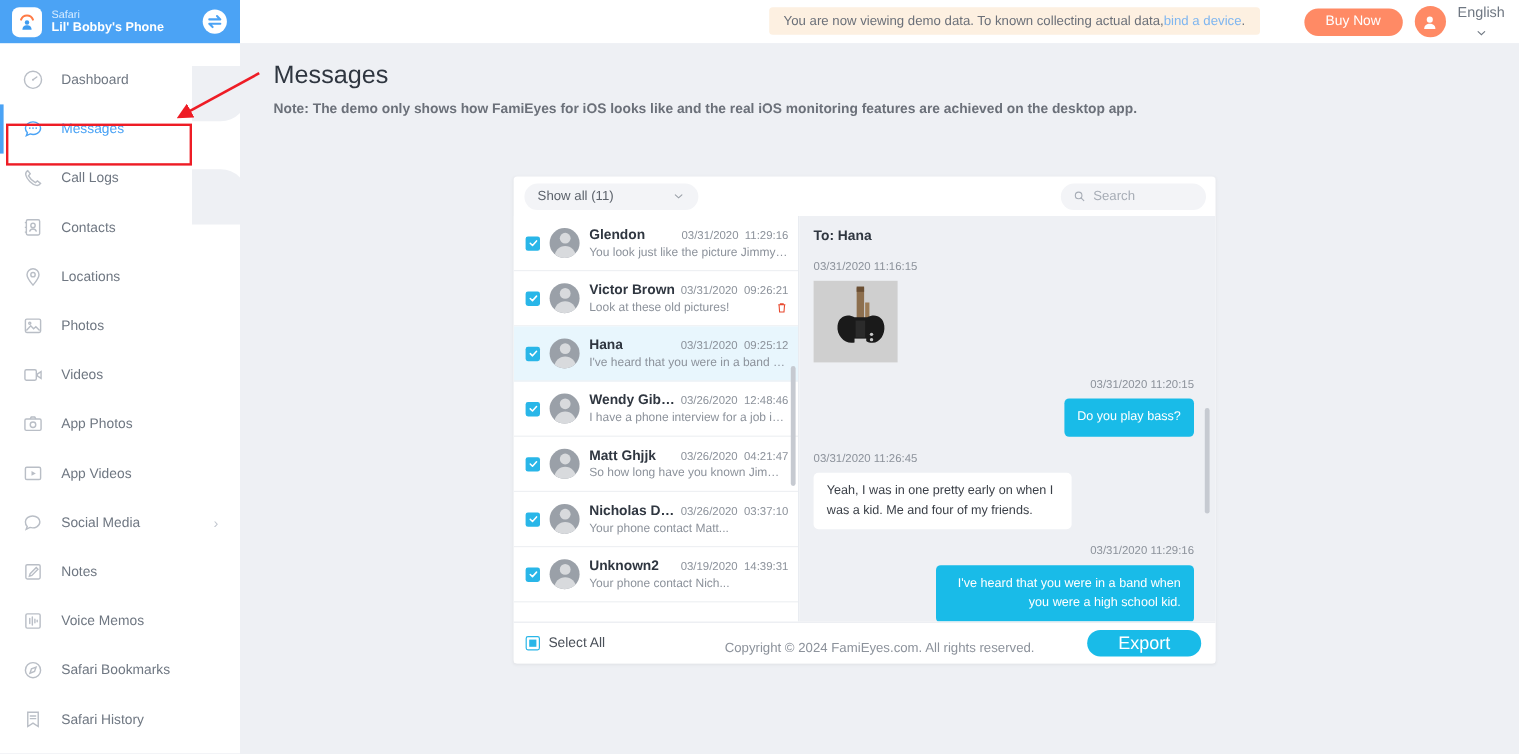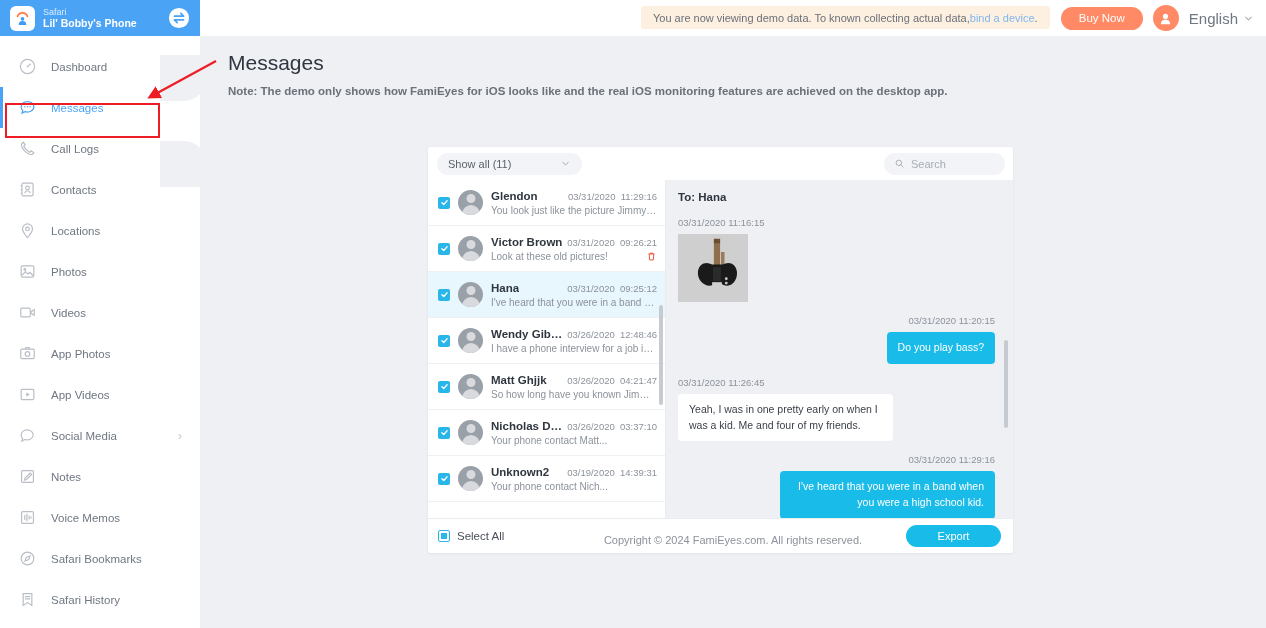--- a/index.html
+++ b/index.html
@@ -69,21 +69,21 @@
   }
   .buy-btn{
     background:#ff8a65; color:#fff; border:none; border-radius:12px;
     height:23px; padding:0 18px; font-size:11.5px; cursor:pointer;
     font-family:inherit;
   }
   .avatar-circle{
     width:26px;height:26px;border-radius:50%;background:#ff8a65;
     display:flex;align-items:center;justify-content:center;
   }
-  .lang{ font-size:15px;color:#6f7782;display:flex;align-items:center;gap:5px;cursor:pointer;}
+  .lang{ font-size:12px;color:#6f7782;display:flex;align-items:center;gap:5px;cursor:pointer;flex-direction:column;}
 
   
   #main{
     position:absolute; left:200px; top:36px; width:1066px; height:592px;
     background:#eef0f4; overflow:hidden;
   }
   #page-title{ font-size:21px; color:#2f3640; font-weight:normal; margin:15px 0 0 28px;}
   #page-note{ font-size:11.5px; color:#6b7079; margin:10px 0 0 28px;font-weight:bold; }
 
   #panel{
@@ -183,21 +183,21 @@
     padding:0 12px 0 10px; justify-content:space-between;
   }
   .selall{ display:flex;align-items:center;gap:7px;font-size:11.5px;color:#4a5059;cursor:pointer;}
   .cb-out{
     width:12px;height:12px;border:1px solid #29b6e8;border-radius:2px;background:#fff;
     display:flex;align-items:center;justify-content:center;
   }
   .cb-in{ width:6px;height:6px;background:#29b6e8;}
   .export-btn{
     width:95px;height:22px;border-radius:11px;background:#19bbe8;color:#fff;
-    border:none;font-size:11px;cursor:pointer;font-family:inherit;
+    border:none;font-size:15px;cursor:pointer;font-family:inherit;
   }
   #copyright{
     position:absolute;left:0;right:0;top:498px;text-align:center;
     font-size:11px;color:#8c929b;
   }
 
   
   #anno-box{
     position:absolute;left:5px;top:103px;width:155px;height:35px;
     border:2px solid #ee1c25;z-index:5;pointer-events:none;

